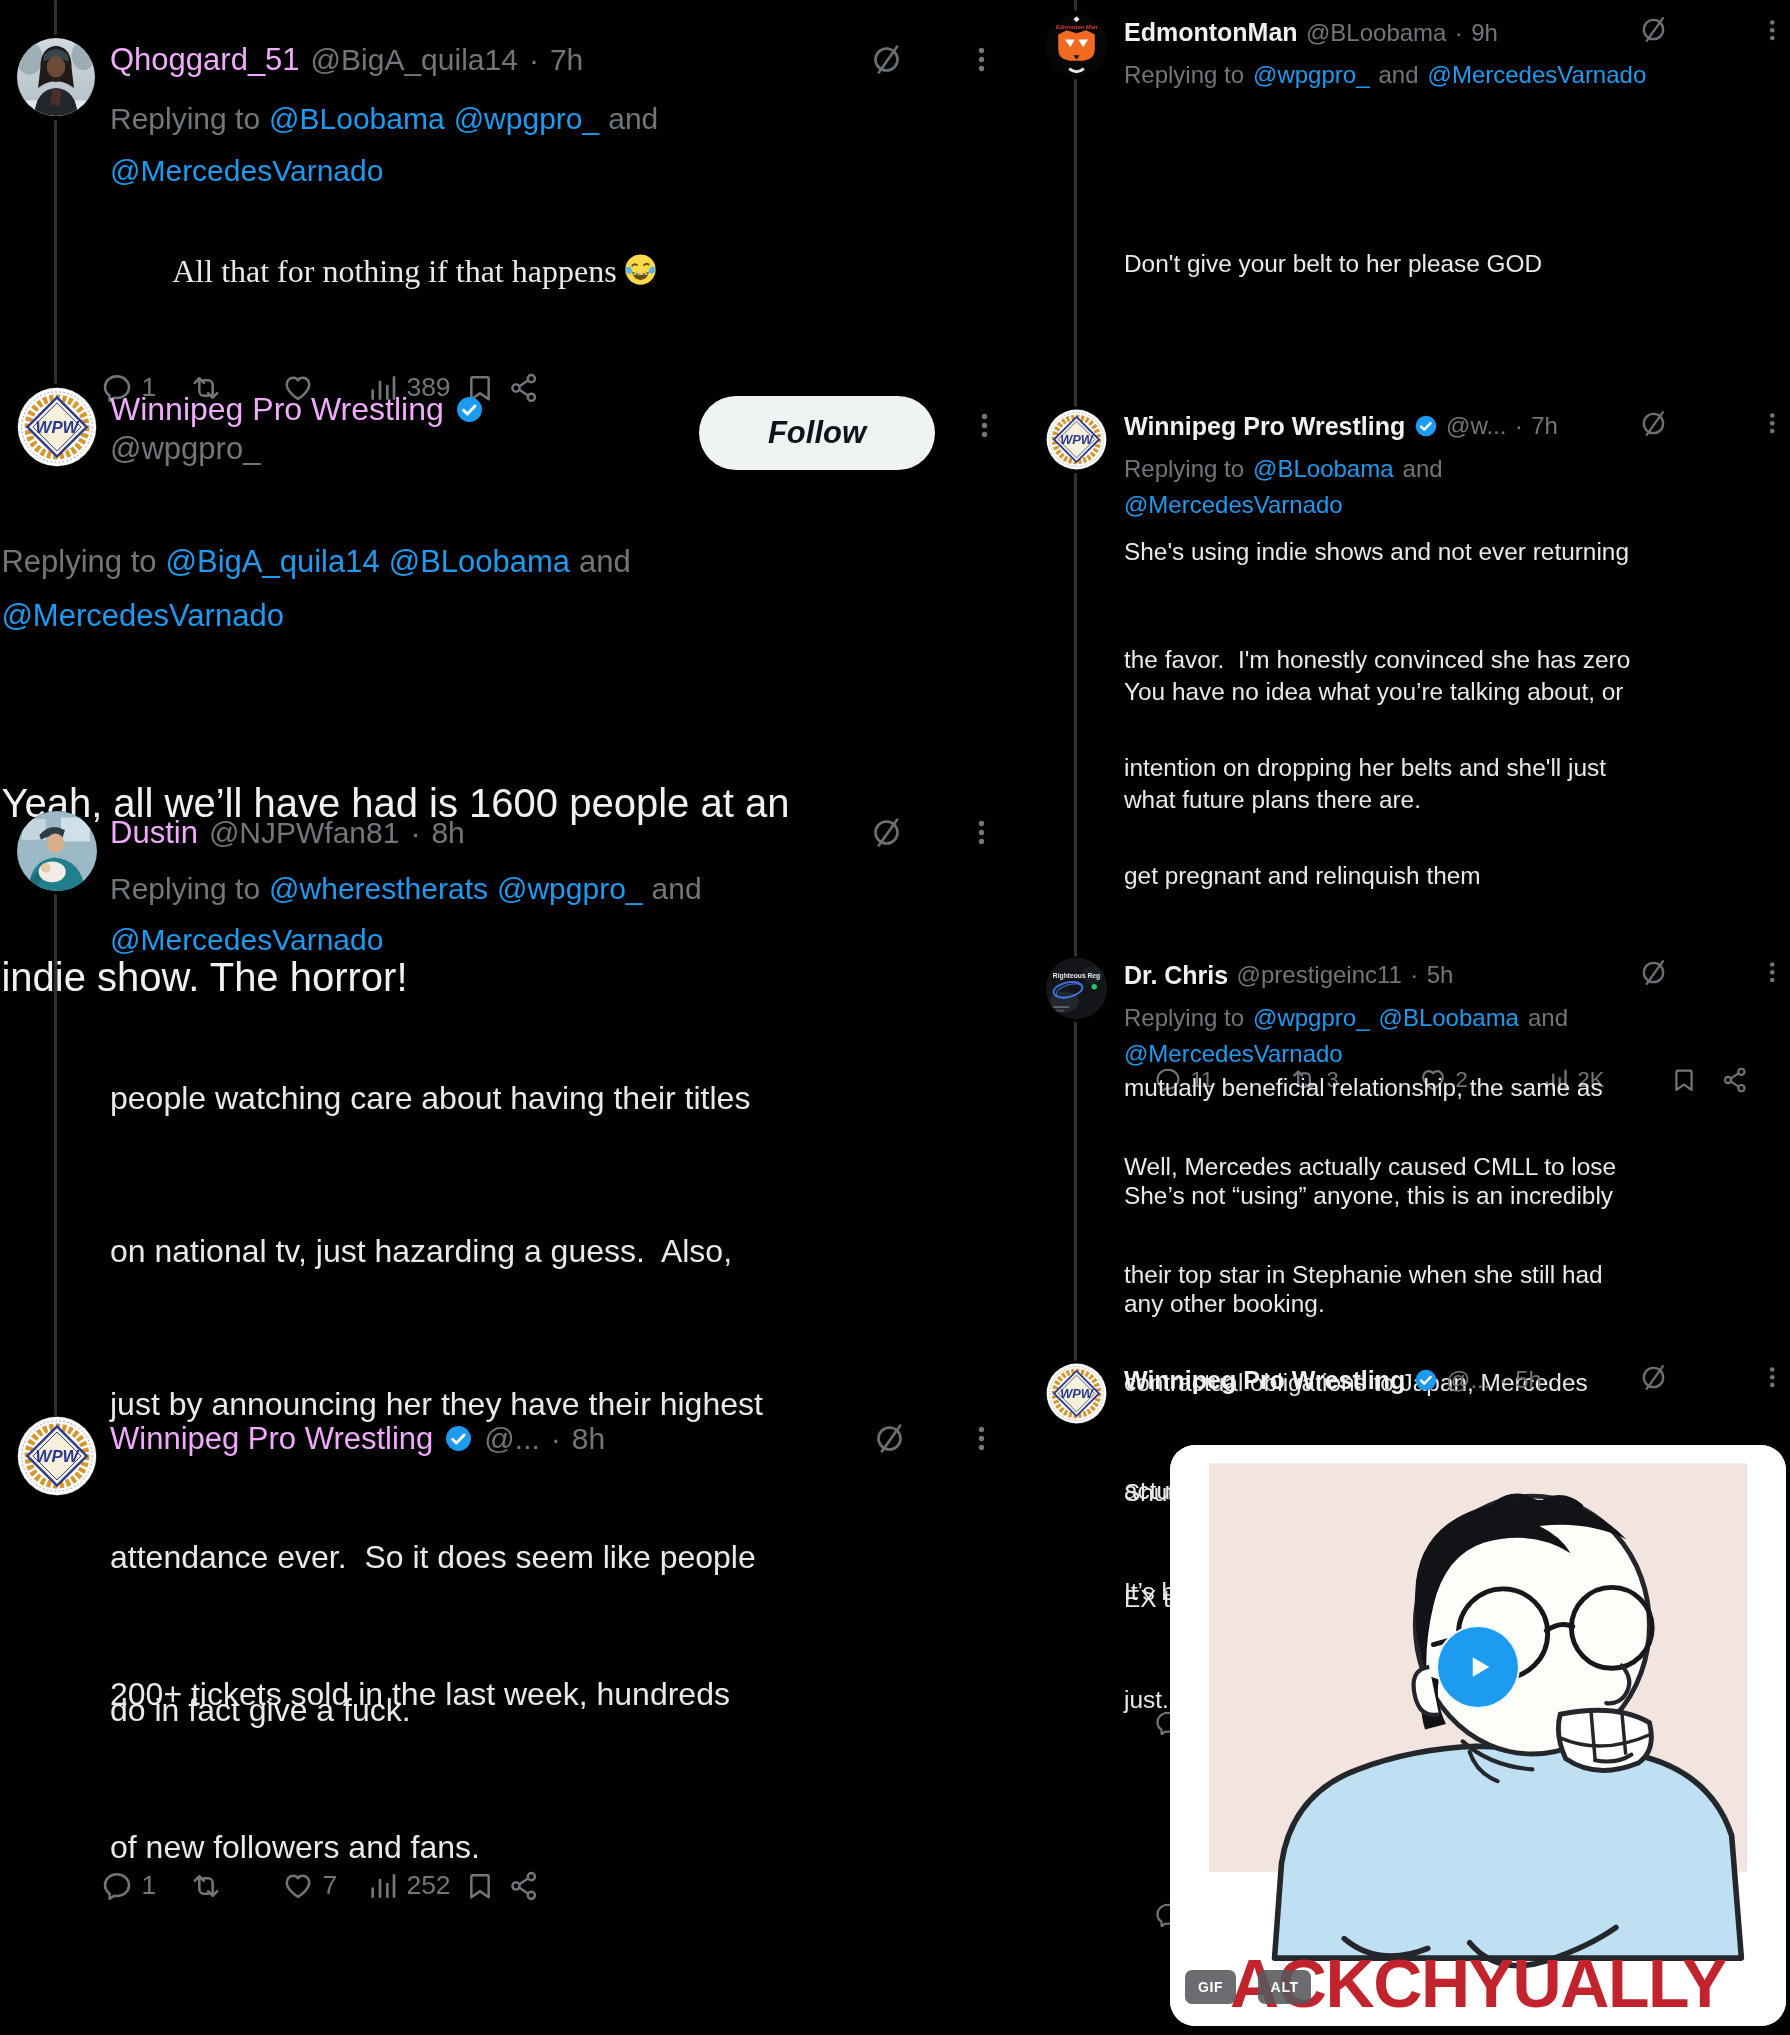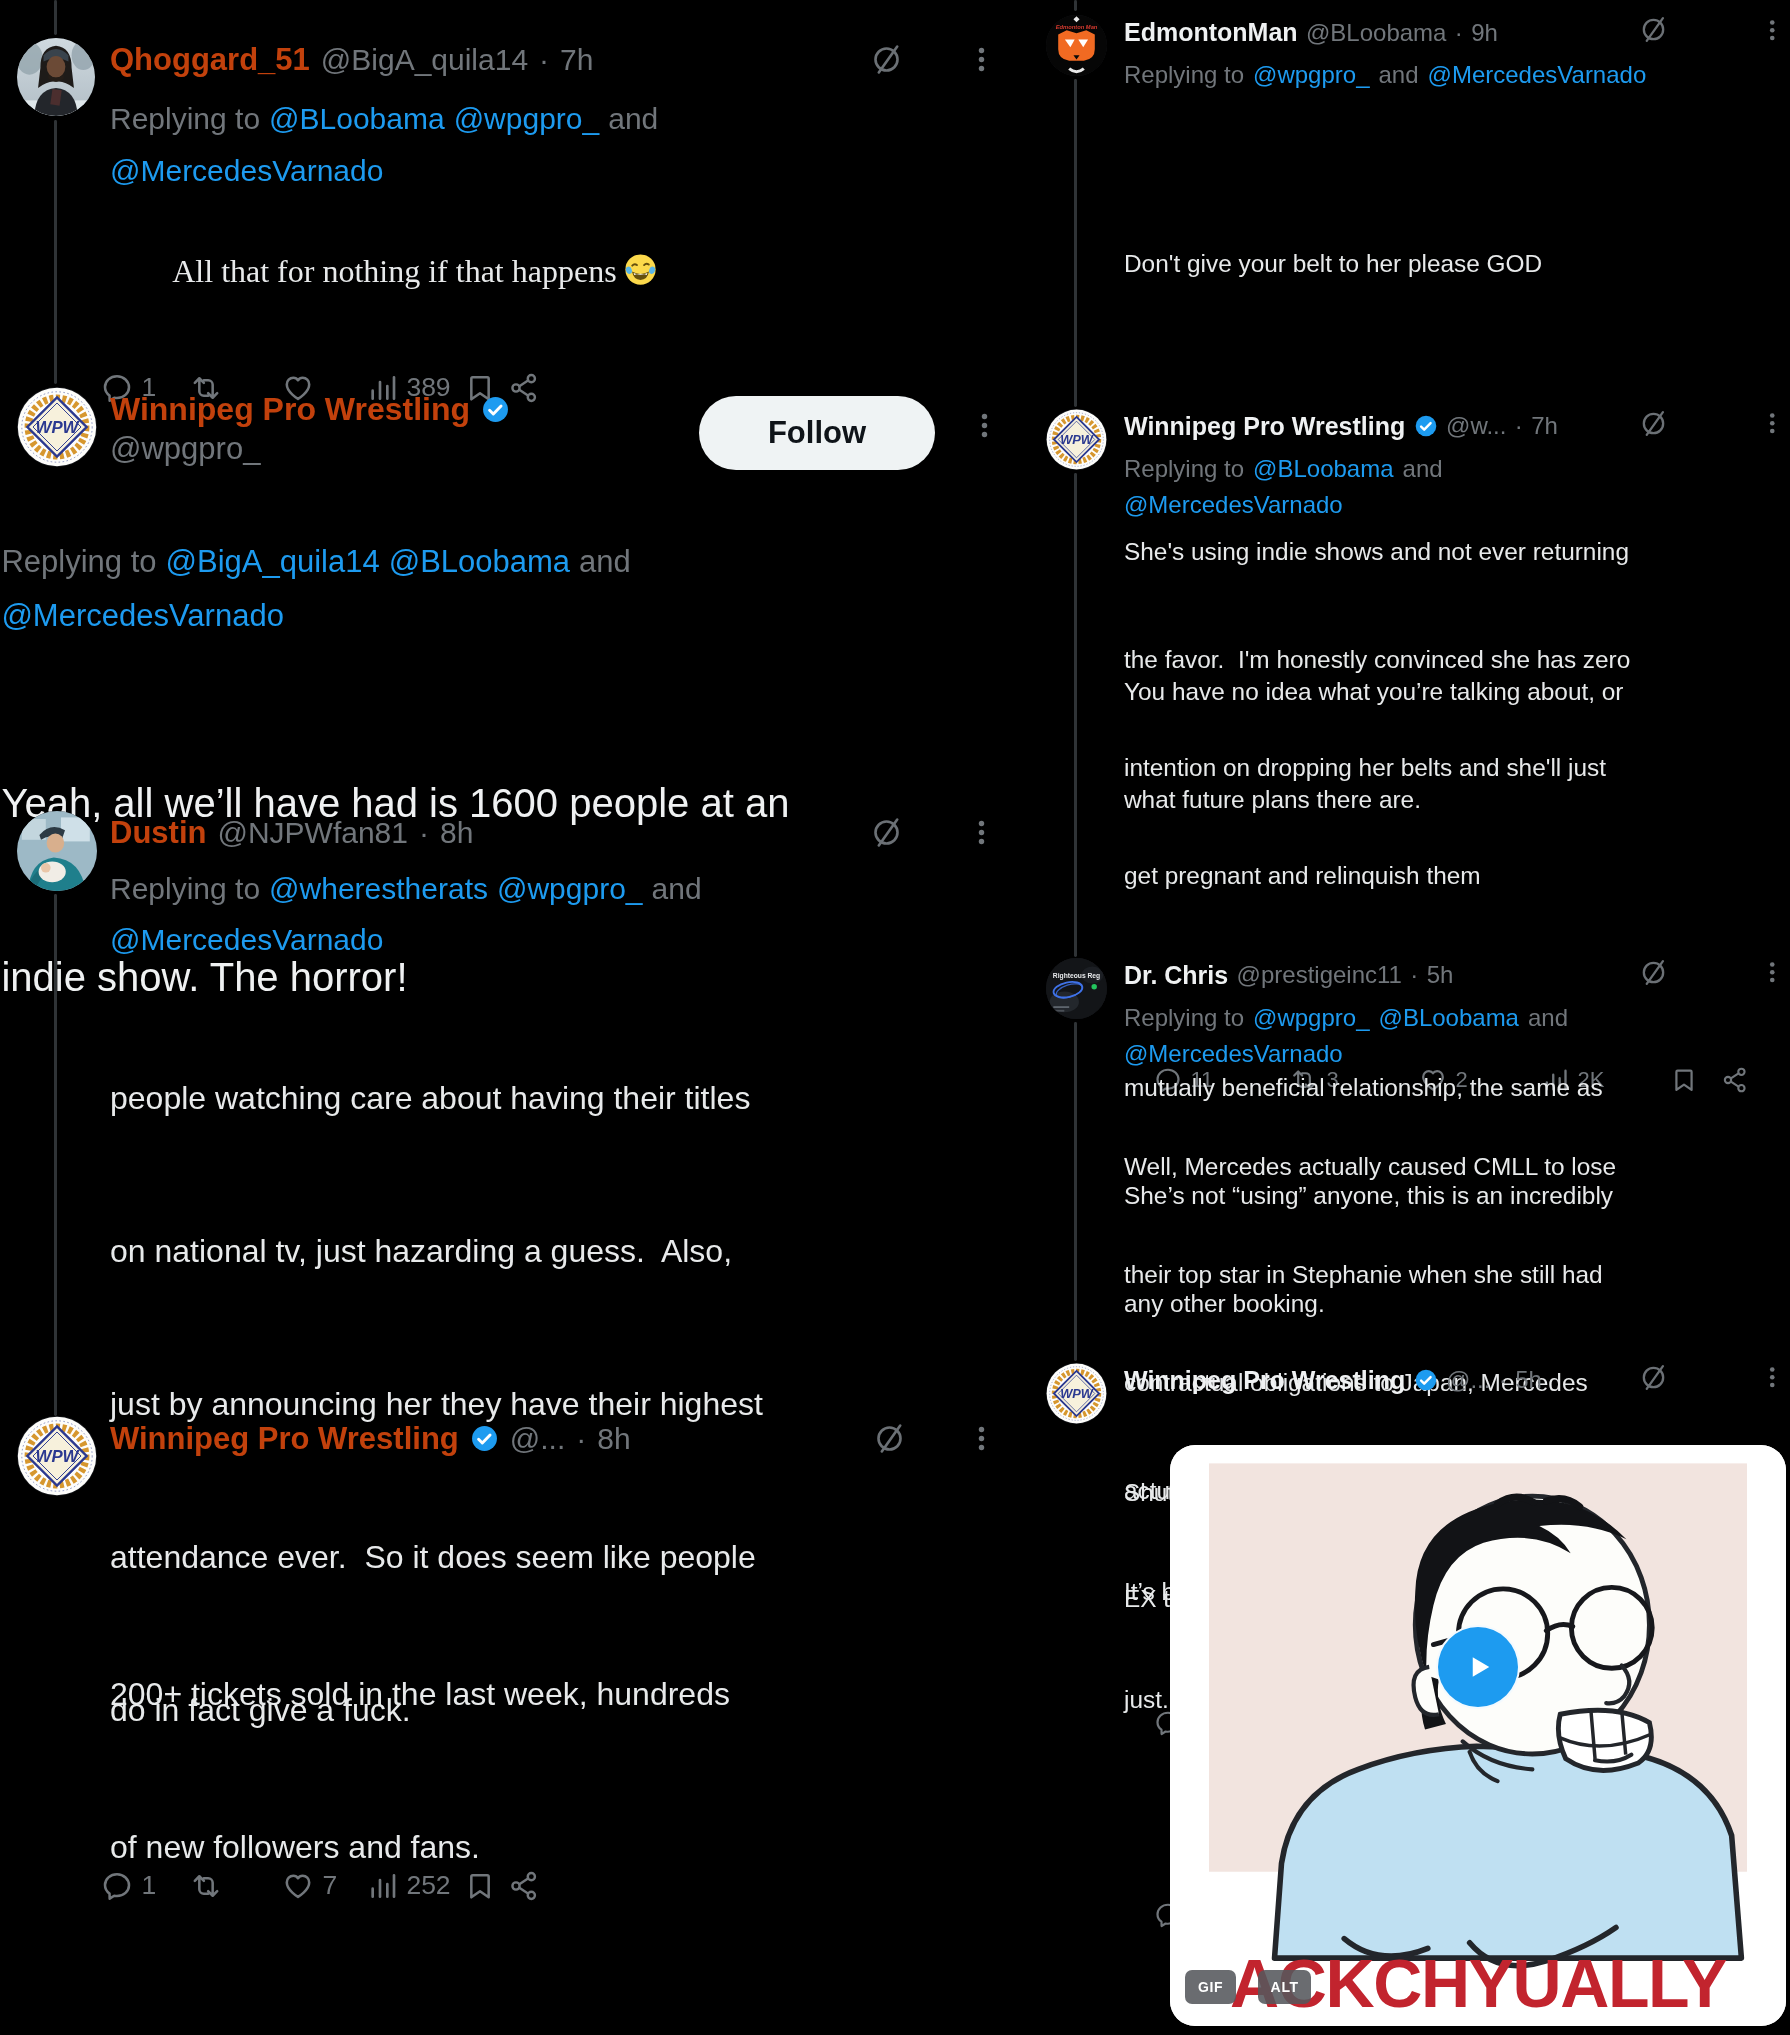--- a/index.html
+++ b/index.html
@@ -8,21 +8,21 @@
   .tl{position:absolute;width:2.8px;background:#2f3336;border-radius:1.4px;}
   .tweet{position:absolute;}
   .tweet.lft{width:1011px;}
   .tweet.rgt{width:752px;}
   .av{position:absolute;border-radius:50%;overflow:hidden;background:#16181c;}
   .av svg{display:block;width:100%;height:100%;}
   .ct{margin-left:110px;padding-top:4.2px;}
   .ct-r{margin-left:85px;padding-top:4.2px;}
   .hdr{display:flex;align-items:center;gap:11px;white-space:nowrap;height:39px;}
   .hdr-r{display:flex;align-items:center;gap:8.4px;white-space:nowrap;height:32px;}
-  .nm{font-weight:700;font-size:31px;color:#c2410c;}
+  .nm{font-weight:400;font-size:31px;color:#f0abfc;}
   .hd{font-size:30px;color:#71767b;}
   .nm-r{font-weight:700;font-size:25px;color:#eff1f2;}
   .hd-r{font-size:24px;color:#71767b;}
   .badge{flex:0 0 auto;}
   .rep{display:flex;gap:9px;white-space:nowrap;font-size:30px;line-height:52px;}
   .rep-f{font-size:31px;line-height:54px;}
   .rep-r{font-size:24px;line-height:36px;}
   .rep .g,.rep-f .g,.rep-r .g{color:#71767b;text-align:right;}
   .mention{color:#1d9bf0;cursor:pointer;}
   .bd{font-size:32px;line-height:51px;color:#e7e9ea;white-space:pre;}
@@ -39,21 +39,21 @@
   .stats-r .st svg{width:28px;height:28px;}
   .stats-r .st .n{font-size:22px;}
   .iconbtn{position:absolute;cursor:pointer;}
   .iconbtn svg{display:block;width:100%;height:100%;}
   .gi{left:870px;top:7px;width:33px;height:33px;}
   .mi{left:966px;top:8.4px;width:31px;height:31px;}
   .gi-r{left:600px;top:2.8px;width:29px;height:29px;}
   .mi-r{left:720px;top:4.2px;width:26.5px;height:26.5px;}
   .follow{position:absolute;left:699px;top:11px;width:236px;height:74px;border-radius:37px;
           background:#eff3f4;border:none;color:#0f1419;font-family:"Liberation Sans",sans-serif;
-          font-weight:700;font-size:31px;cursor:pointer;}
+          font-weight:700;font-size:31px;cursor:pointer;font-style:italic;}
   .emoji{display:inline-block;width:33px;height:33px;vertical-align:-4.2px;margin-left:7px;}
   .gifcard{position:absolute;left:131px;top:85px;width:616px;height:581px;border-radius:25px;
            overflow:hidden;background:#fff;cursor:pointer;}
   .gifcard svg.meme{display:block;width:100%;height:100%;}
   .playbtn{position:absolute;left:266px;top:180px;width:84px;height:84px;border-radius:50%;
            background:#1d9bf0;border:2.8px solid rgba(255,255,255,.95);box-sizing:border-box;
            display:flex;align-items:center;justify-content:center;cursor:pointer;}
   .playbtn svg{width:36px;height:36px;}
   .gbadge{position:absolute;bottom:22px;height:34px;border-radius:7px;background:rgba(85,88,92,.88);
           color:#fff;font-weight:700;font-size:14px;display:flex;align-items:center;

